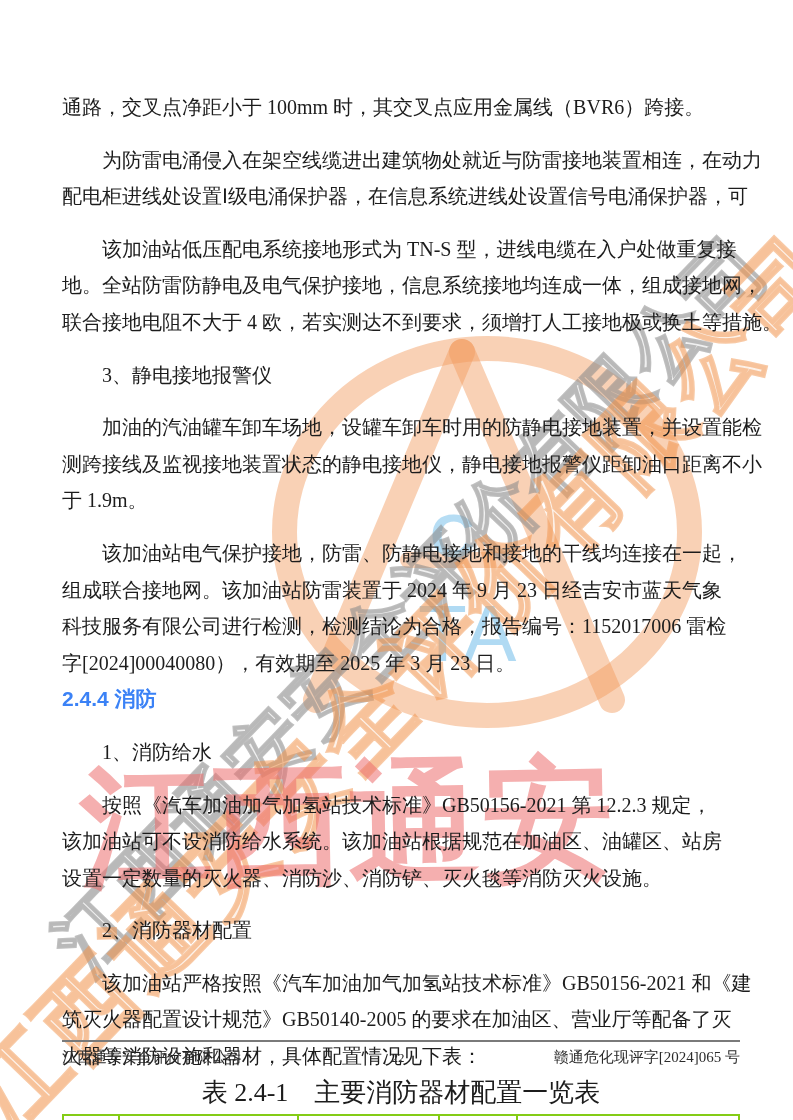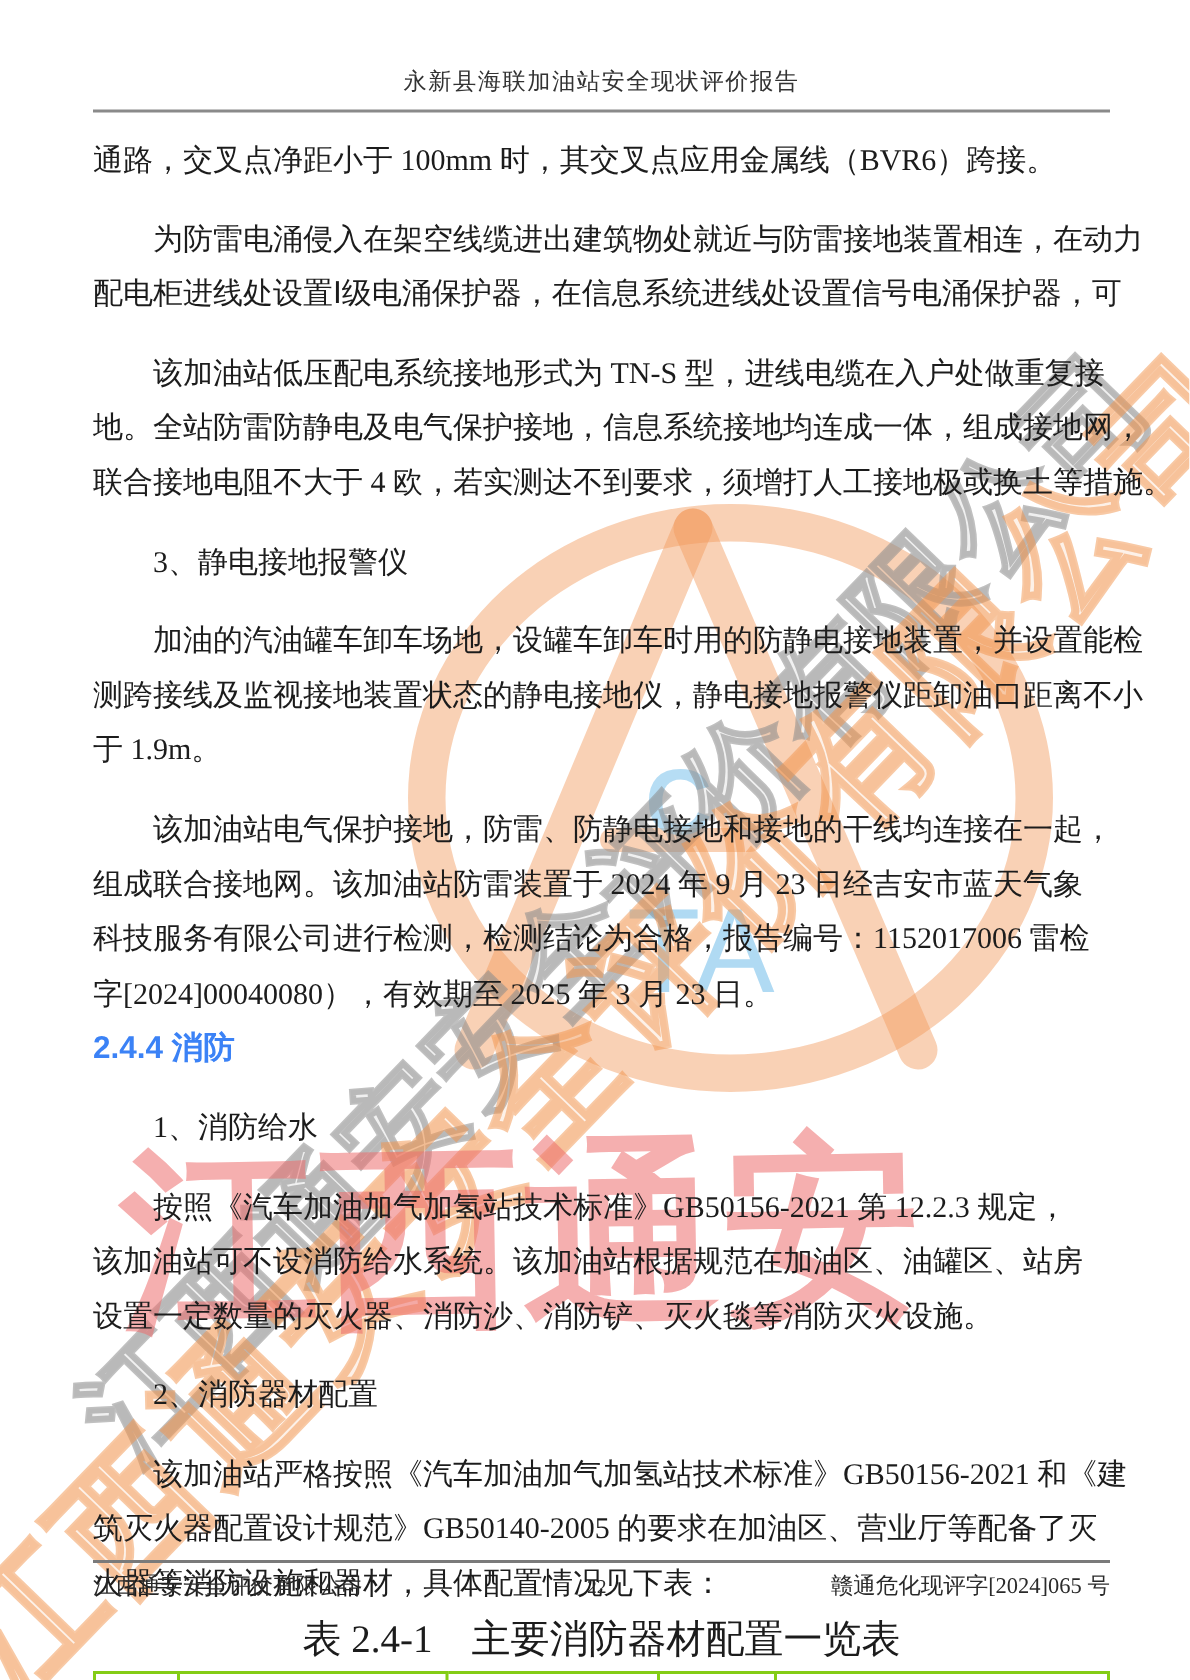--- a/index.html
+++ b/index.html
@@ -91,24 +91,20 @@
       <path d="M462 352 L612 700" stroke-width="26"></path>
       <path d="M408 560 L500 560" stroke-width="16"></path>
     </g>
   </svg>
   <div class="wm wm-blue-c">C</div>
   <div class="wm wm-blue-ta">TA</div>
   <div class="wm wm-diag gray">江西通安安全评价有限公司</div>
   <div class="wm wm-diag orange">江西通安安全评价有限公司</div>
   <div class="wm wm-red">江西通安</div>
 
-  <div class="doc-header">
-    <div class="title">永新县海联加油站安全现状评价报告</div>
-    <div class="rule"></div>
-  </div>
 
   <div class="body-text">
     <div class="line">通路，交叉点净距小于 100mm 时，其交叉点应用金属线（BVR6）跨接。</div>
     <div class="line indent">为防雷电涌侵入在架空线缆进出建筑物处就近与防雷接地装置相连，在动力</div>
     <div class="line">配电柜进线处设置Ⅰ级电涌保护器，在信息系统进线处设置信号电涌保护器，可</div>
     <div class="line indent">该加油站低压配电系统接地形式为 TN-S 型，进线电缆在入户处做重复接</div>
     <div class="line">地。全站防雷防静电及电气保护接地，信息系统接地均连成一体，组成接地网，</div>
     <div class="line">联合接地电阻不大于 4 欧，若实测达不到要求，须增打人工接地极或换土等措施。</div>
     <div class="line indent">3、静电接地报警仪</div>
     <div class="line indent">加油的汽油罐车卸车场地，设罐车卸车时用的防静电接地装置，并设置能检</div>

